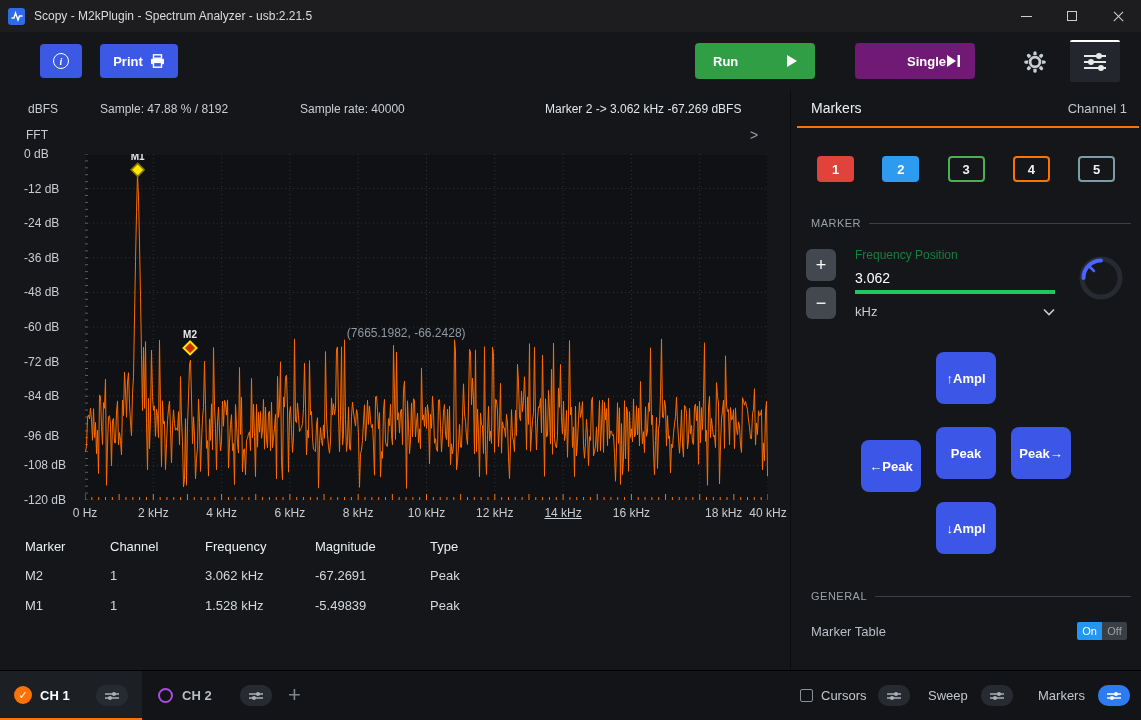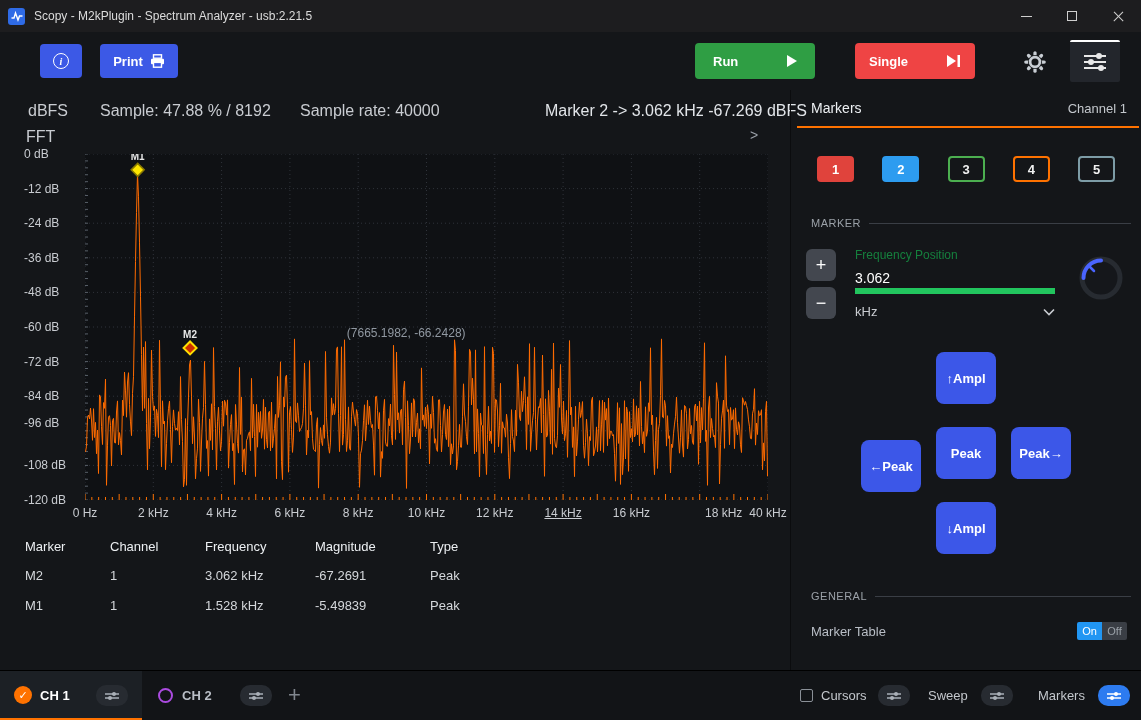--- a/index.html
+++ b/index.html
@@ -19,28 +19,28 @@
 .close-glyph::before{transform:rotate(45deg)}
 .close-glyph::after{transform:rotate(-45deg)}
 
 
 .toolbar{position:absolute;left:0;top:32px;width:100%;height:58px;background:#141619}
 .tb-btn{position:absolute;border:none;border-radius:4px;color:#fff;font-family:inherit;cursor:default}
 .info-btn{left:40px;top:12px;width:42px;height:34px;background:#3c59e6;display:flex;align-items:center;justify-content:center}
 .info-circle{width:16px;height:16px;border:1.5px solid #fff;border-radius:50%;font:italic bold 10px "Liberation Serif",serif;color:#fff;display:flex;align-items:center;justify-content:center}
 .print-btn{left:100px;top:12px;width:78px;height:34px;background:#3c59e6;font-size:13px;font-weight:bold;display:flex;align-items:center;justify-content:center;gap:7px}
 .run-btn{left:695px;top:11px;width:120px;height:36px;background:#2f9e44;font-size:13px;font-weight:bold;display:flex;align-items:center;justify-content:space-between;padding:0 18px}
-.single-btn{left:855px;top:11px;width:120px;height:36px;background:#ef4444;font-size:13px;font-weight:bold;display:flex;align-items:center;justify-content:space-between;padding:0 14px}
+.single-btn{left:855px;top:11px;width:120px;height:36px;background:#701a75;font-size:13px;font-weight:bold;display:flex;align-items:center;justify-content:flex-end;padding:0 14px}
 .play-tri{width:0;height:0;border-top:6px solid transparent;border-bottom:6px solid transparent;border-left:10px solid #fff}
 .gear-btn{left:1022px;top:17px;width:26px;height:26px;background:none;padding:0}
 .panel-toggle{left:1070px;top:8px;width:50px;height:42px;background:#23262c;border-top:2px solid #fff;border-radius:2px;display:flex;align-items:center;justify-content:center}
 
 
 .chart-region{position:absolute;left:0;top:90px;width:790px;height:580px}
-.ch-label{position:absolute;font-size:16px;color:#c9ccd1;white-space:nowrap}
+.ch-label{position:absolute;font-size:12px;color:#c9ccd1;white-space:nowrap}
 #units-label{left:28px;top:12px}
 #sample-label{left:100px;top:12px}
 #rate-label{left:300px;top:12px}
 #marker-readout{left:545px;top:12px;color:#e2e5e9}
 #fft-label{left:26px;top:38px}
 #collapse-chevron{left:750px;top:37px;font-size:14px;color:#9aa0a8}
 .plot{position:absolute;left:85px;top:64px;width:683px;height:346px}
 #y-labels{position:absolute;left:24px;top:64px;width:58px;height:346px}
 .ytick{position:absolute;left:0;font-size:12px;color:#c9ccd1;white-space:nowrap}
 #x-labels{position:absolute;left:85px;top:416px;width:683px;height:16px}
@@ -64,21 +64,21 @@
 .marker-btns{position:absolute;left:26px;right:26px;top:66px;display:flex;justify-content:space-between}
 .marker-btn{width:37px;height:26px;border:2px solid;border-radius:4px;font-size:13px;font-weight:bold;display:flex;align-items:center;justify-content:center}
 .sec{position:absolute;left:20px;right:10px;display:flex;align-items:center;gap:8px;color:#9ba1a8;font-size:11px;letter-spacing:.5px}
 .sec::after{content:"";flex:1;height:1px;background:#3a3e45}
 #sec-marker{top:127px}
 #sec-general{top:500px}
 .stepper{position:absolute;left:15px;width:30px;height:32px;background:#43474f;border:none;border-radius:6px;color:#fff;font-size:18px;display:flex;align-items:center;justify-content:center;font-family:inherit}
 #plus-btn{top:159px}
 #minus-btn{top:197px}
 .freq-label{position:absolute;left:64px;top:158px;font-size:12px;color:#15803d}
-.freq-value{position:absolute;left:64px;top:180px;width:200px;height:24px;font-size:14px;color:#fff;border-bottom:6px solid #22c55e}
+.freq-value{position:absolute;left:64px;top:180px;width:200px;height:24px;font-size:14px;color:#fff;border-bottom:4px solid #22c55e}
 .unit-row{position:absolute;left:64px;top:214px;width:200px;font-size:13px;color:#c9ccd1;display:flex;justify-content:space-between;align-items:center}
 .knob{position:absolute;left:286px;top:164px;width:48px;height:48px}
 .act-btn{position:absolute;width:60px;height:52px;background:#3c57e8;border:none;border-radius:8px;color:#fff;font-weight:bold;font-size:13px;font-family:inherit}
 #amp-up{left:145px;top:262px}
 #peak-left{left:70px;top:350px}
 #peak-center{left:145px;top:337px}
 #peak-right{left:220px;top:337px}
 #amp-down{left:145px;top:412px}
 .mtbl-label{position:absolute;left:20px;top:534px;font-size:13px;color:#b9bec6}
 .toggle{position:absolute;right:14px;top:532px;display:flex}
@@ -189,21 +189,21 @@
 
     <div id="y-labels">
         <div class="ytick" style="top: -7px;">0 dB</div>
         <div class="ytick" style="top: 27.6px;">-12 dB</div>
         <div class="ytick" style="top: 62.2px;">-24 dB</div>
         <div class="ytick" style="top: 96.8px;">-36 dB</div>
         <div class="ytick" style="top: 131.4px;">-48 dB</div>
         <div class="ytick" style="top: 166px;">-60 dB</div>
         <div class="ytick" style="top: 200.6px;">-72 dB</div>
         <div class="ytick" style="top: 235.2px;">-84 dB</div>
-        <div class="ytick" style="top: 262px;">-96 dB</div>
+        <div class="ytick" style="top: 275px;">-96 dB</div>
         <div class="ytick" style="top: 304.4px;">-108 dB</div>
         <div class="ytick" style="top: 339px;">-120 dB</div>
       </div>
     <div class="plot">
       <svg id="plot-svg" width="683" height="346">
           <rect x="0" y="0" width="683" height="346" fill="#0f1114"></rect>
           <line x1="0" y1="0" x2="683" y2="0" stroke="#2f333a" stroke-width="1" stroke-dasharray="1 3"></line>
           <line x1="0" y1="34.6" x2="683" y2="34.6" stroke="#2f333a" stroke-width="1" stroke-dasharray="1 3"></line>
           <line x1="0" y1="69.2" x2="683" y2="69.2" stroke="#2f333a" stroke-width="1" stroke-dasharray="1 3"></line>
           <line x1="0" y1="103.8" x2="683" y2="103.8" stroke="#2f333a" stroke-width="1" stroke-dasharray="1 3"></line>

